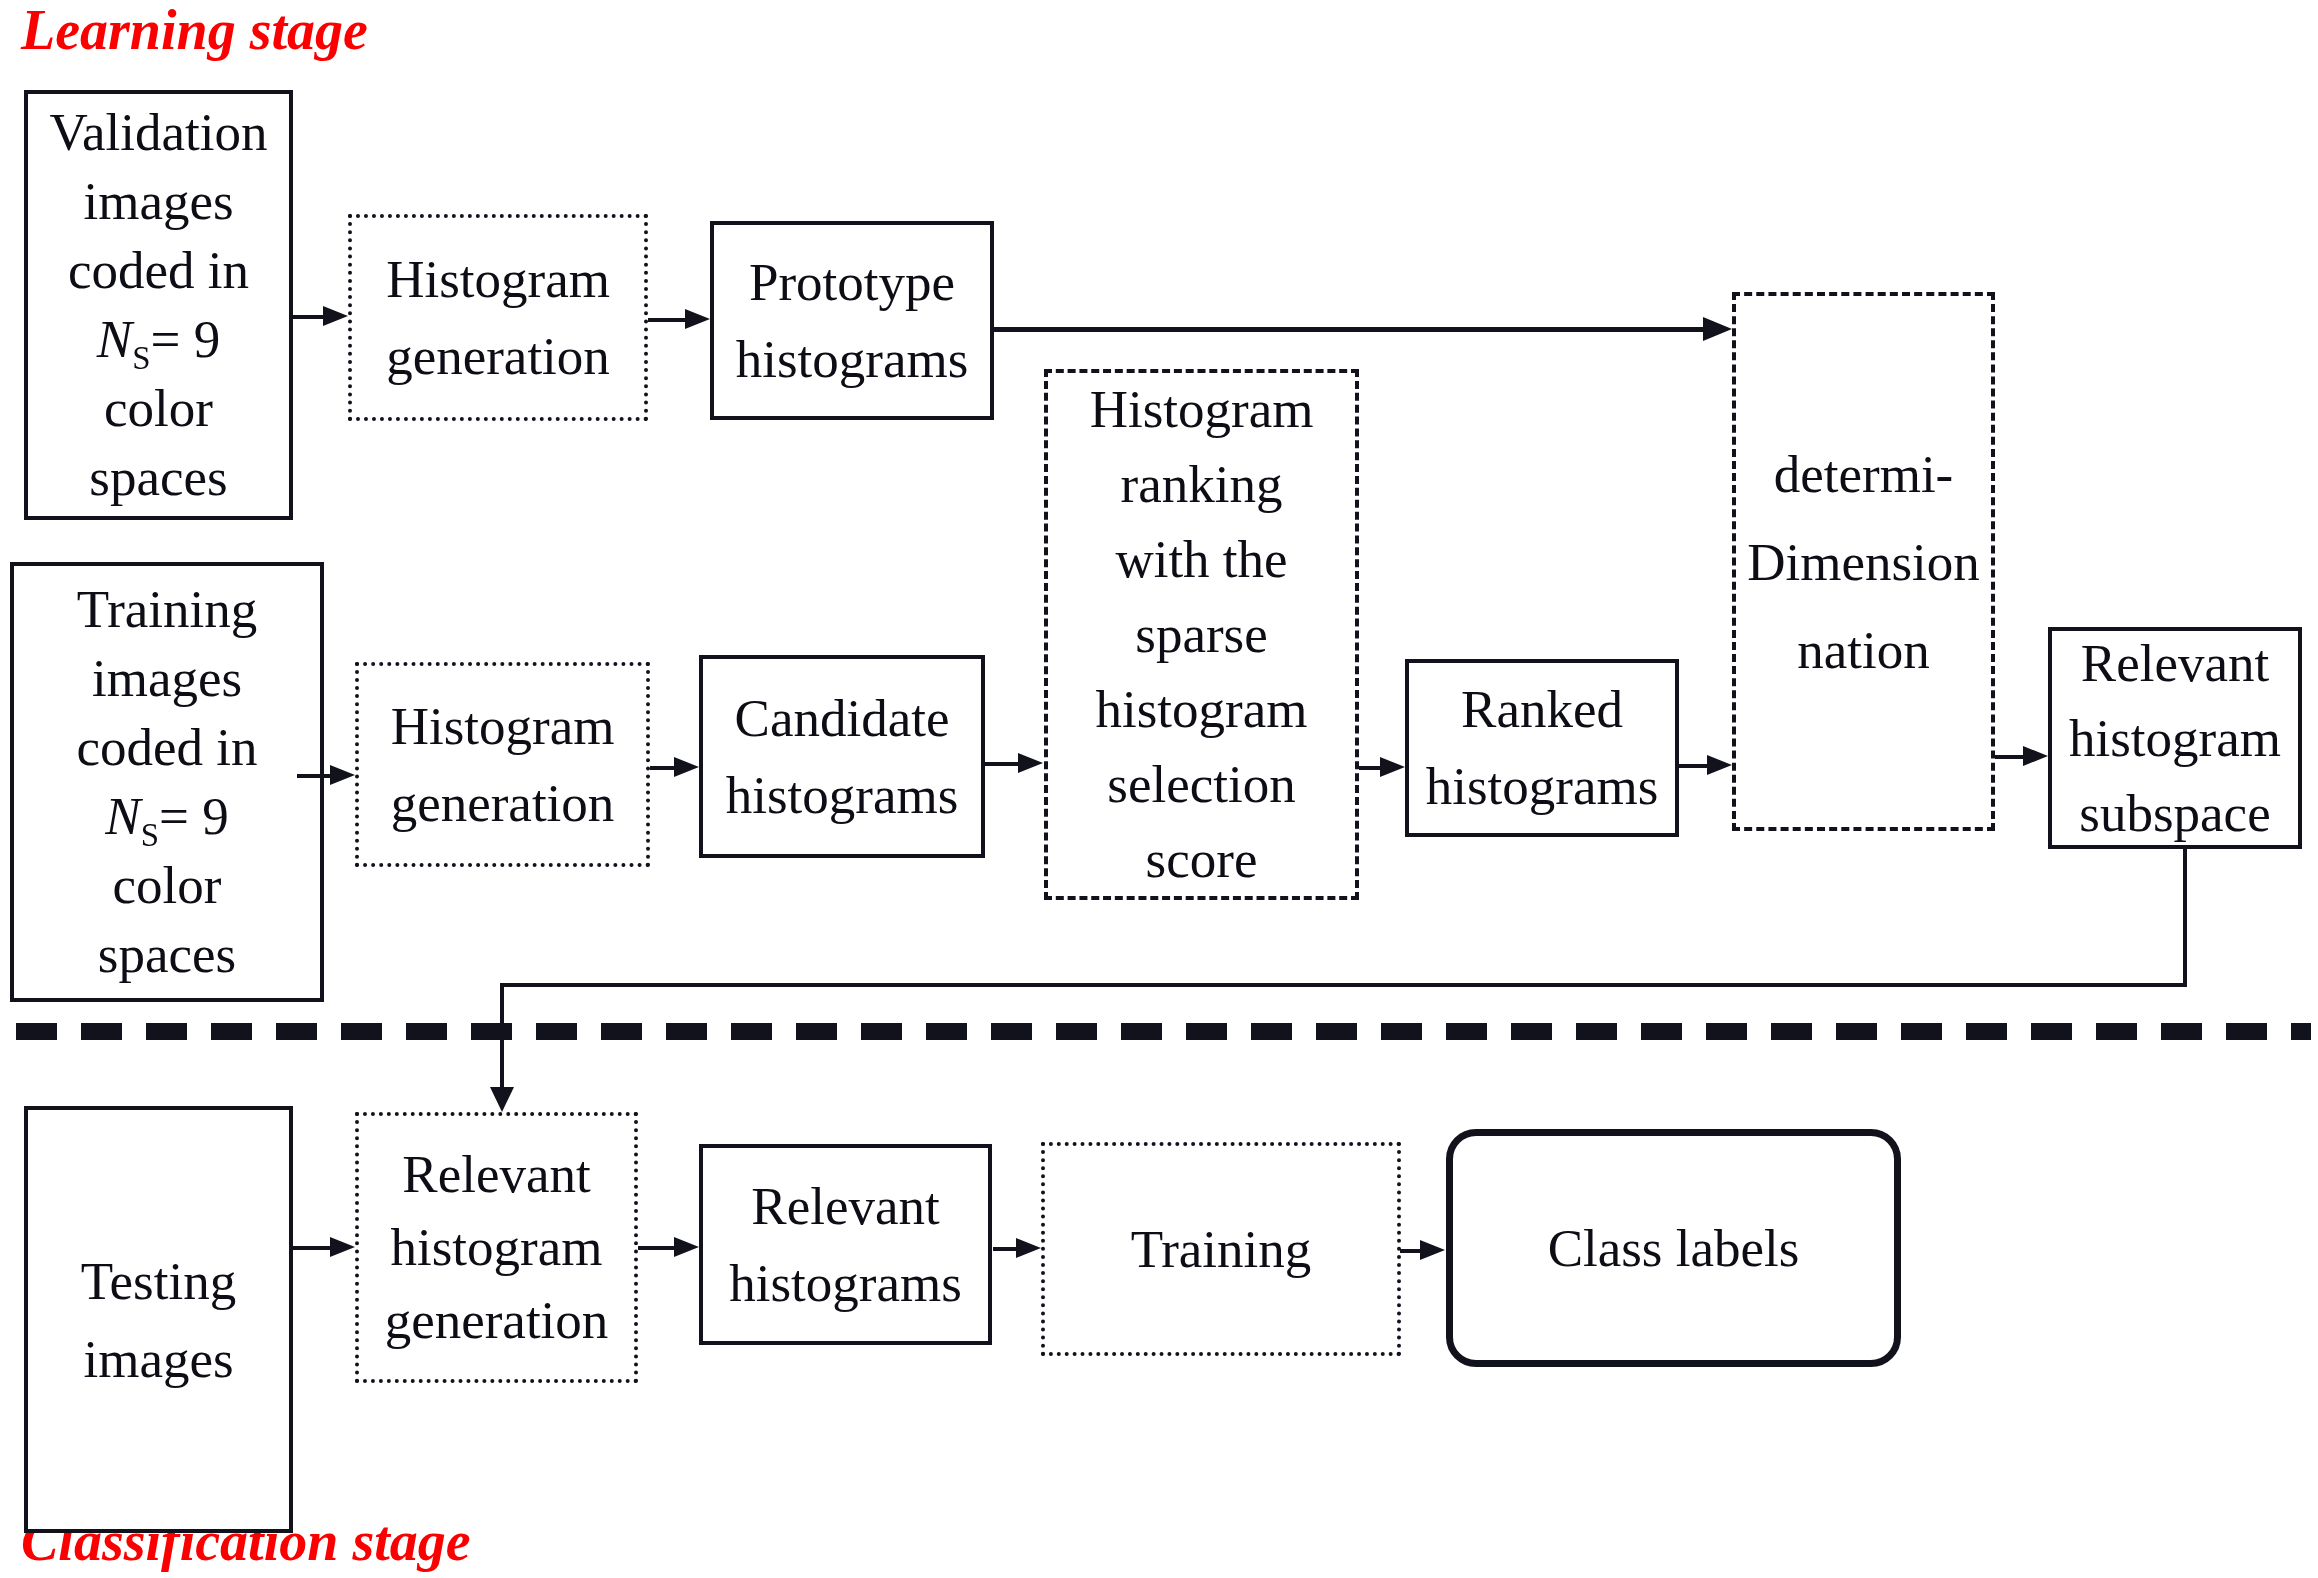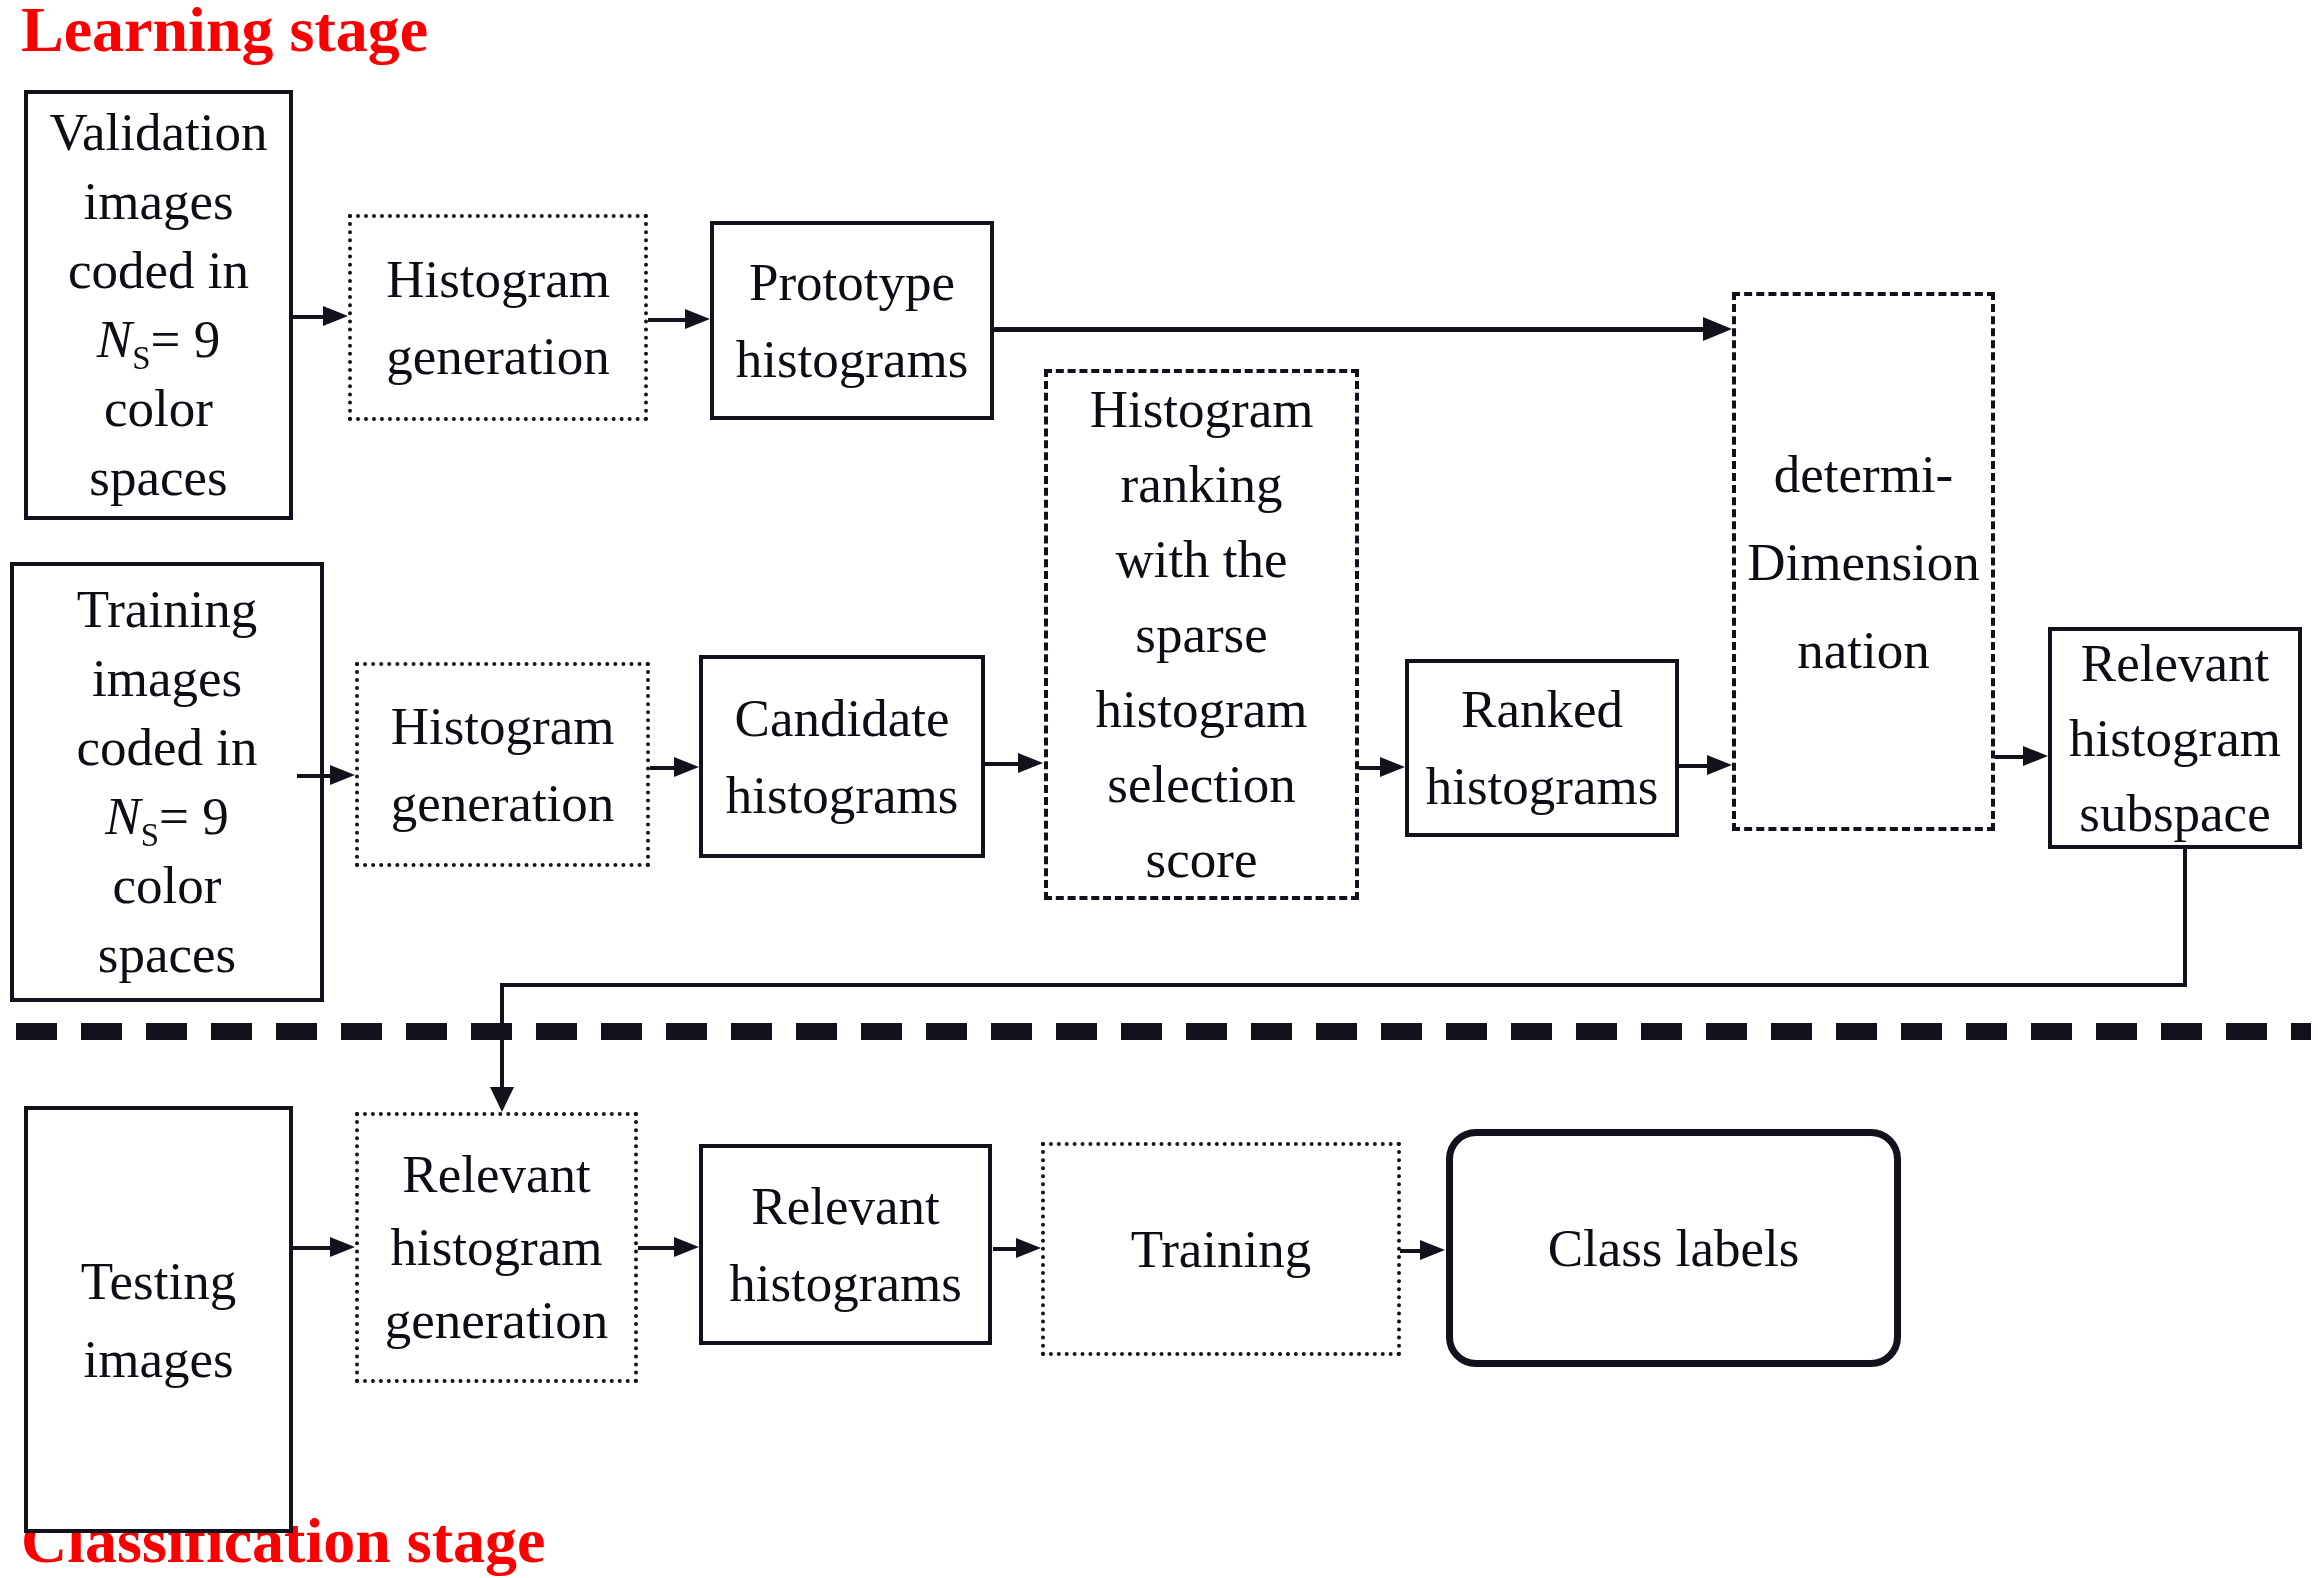--- a/index.html
+++ b/index.html
@@ -10,22 +10,23 @@
   #canvas{
     position:relative;
     width:2319px;height:1579px;
     background:#ffffff;
     font-family:"Liberation Serif","DejaVu Serif",serif;
     color:#0d0d15;
     overflow:hidden;
   }
   .stage-label{
     position:absolute;
-    font-size:64px;
+    font-size:56px;
     font-weight:bold;
+    font-style:italic;
     color:var(--red);
     white-space:nowrap;
     line-height:56px;
   }
   .box{
     position:absolute;
     display:flex;
     flex-direction:column;
     justify-content:center;
     align-items:center;

